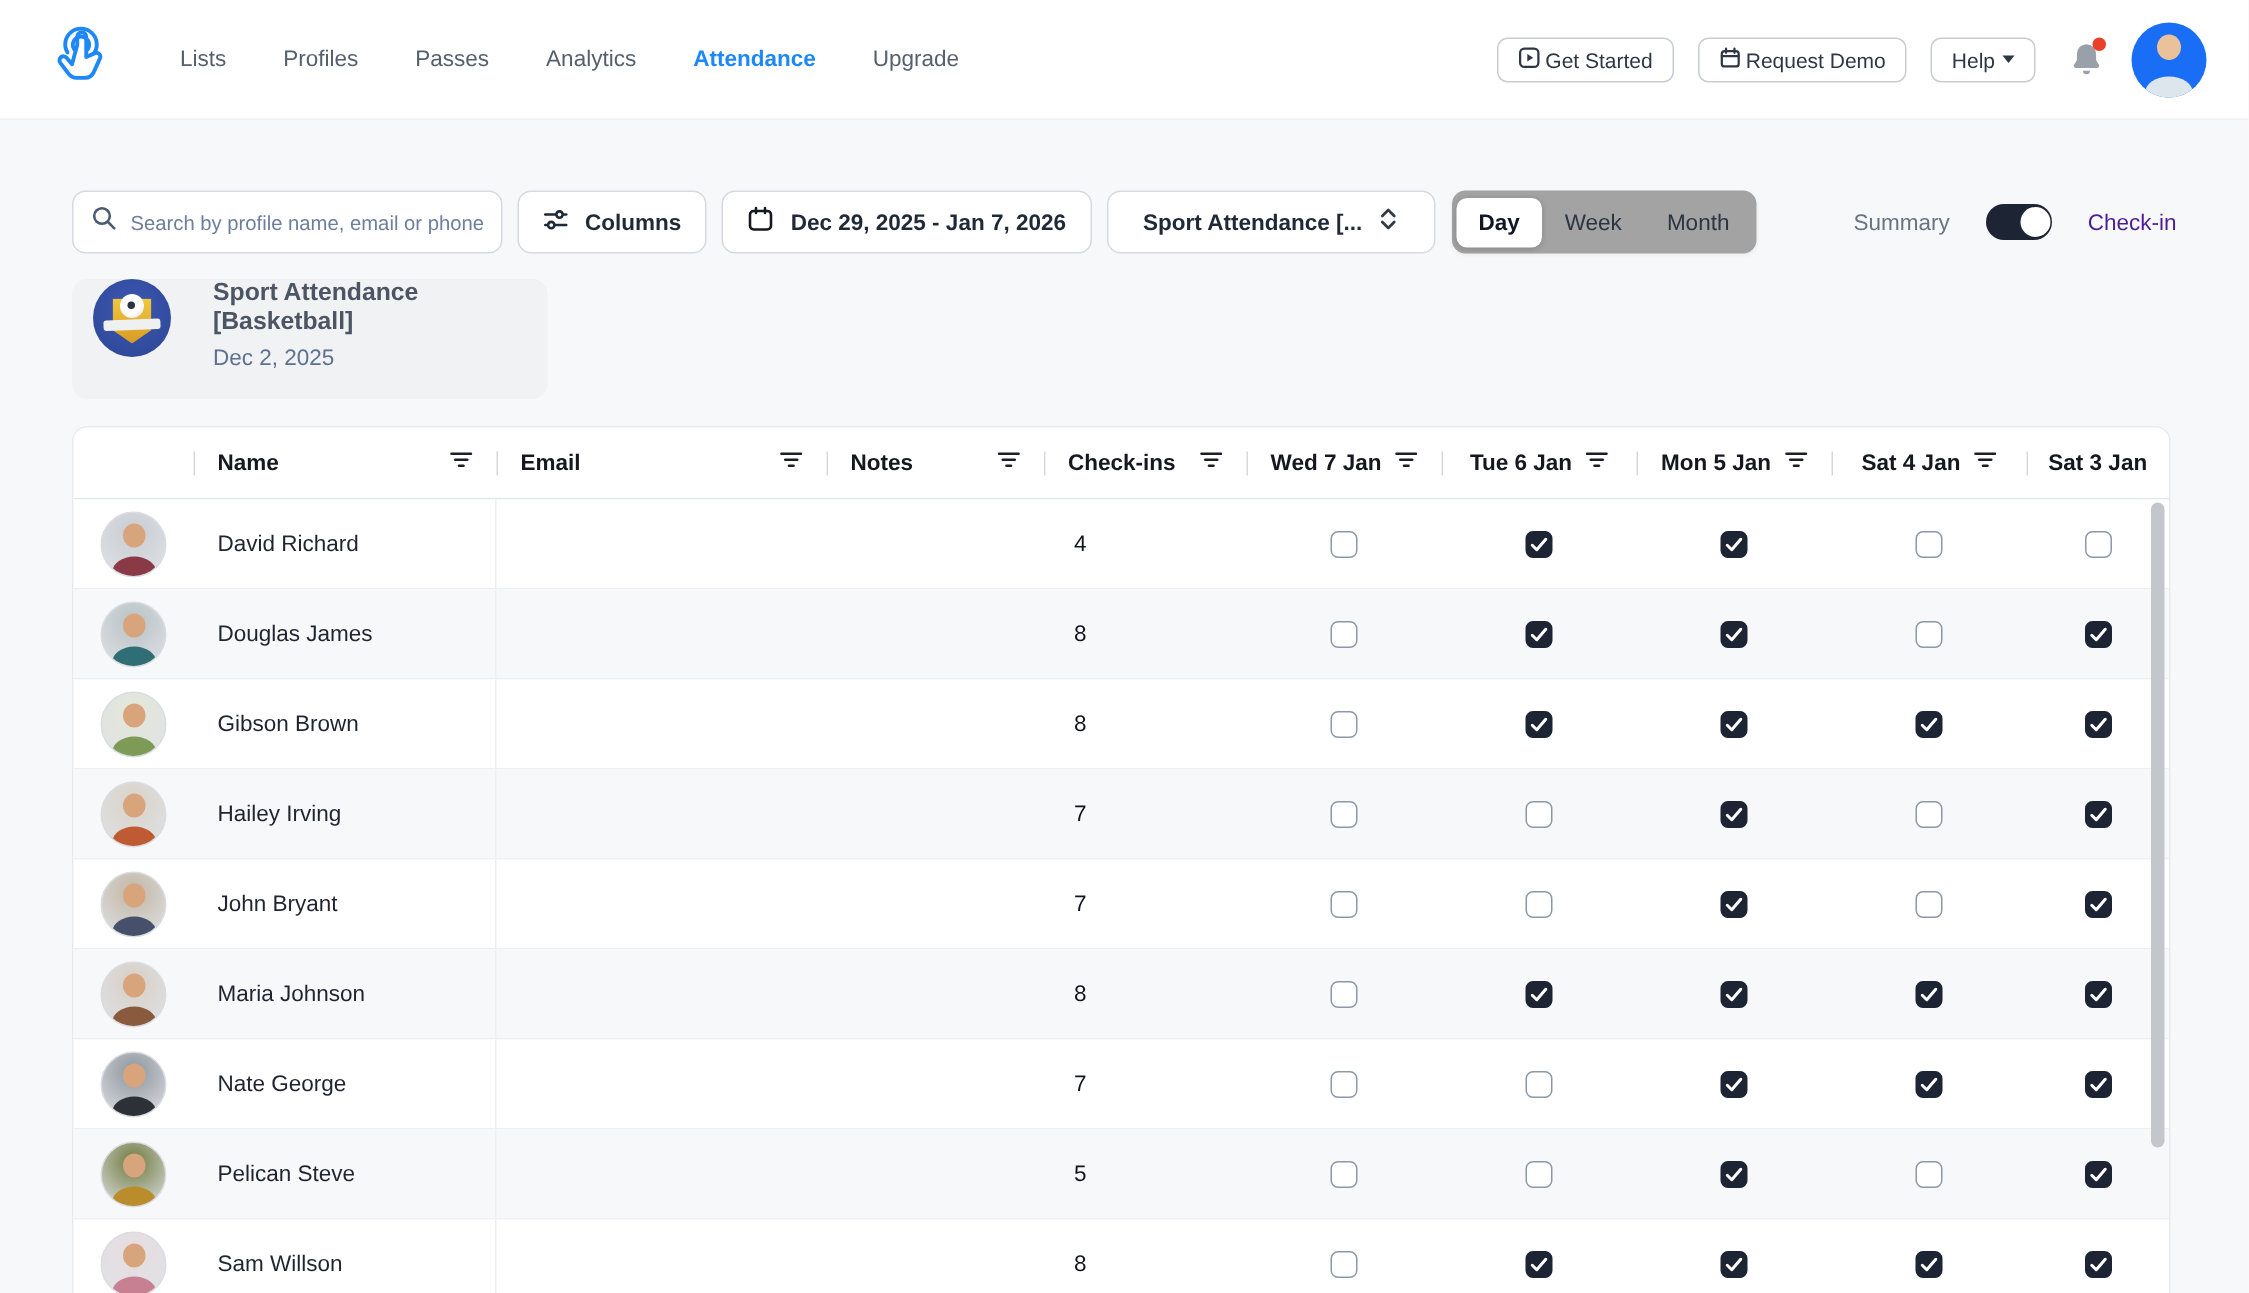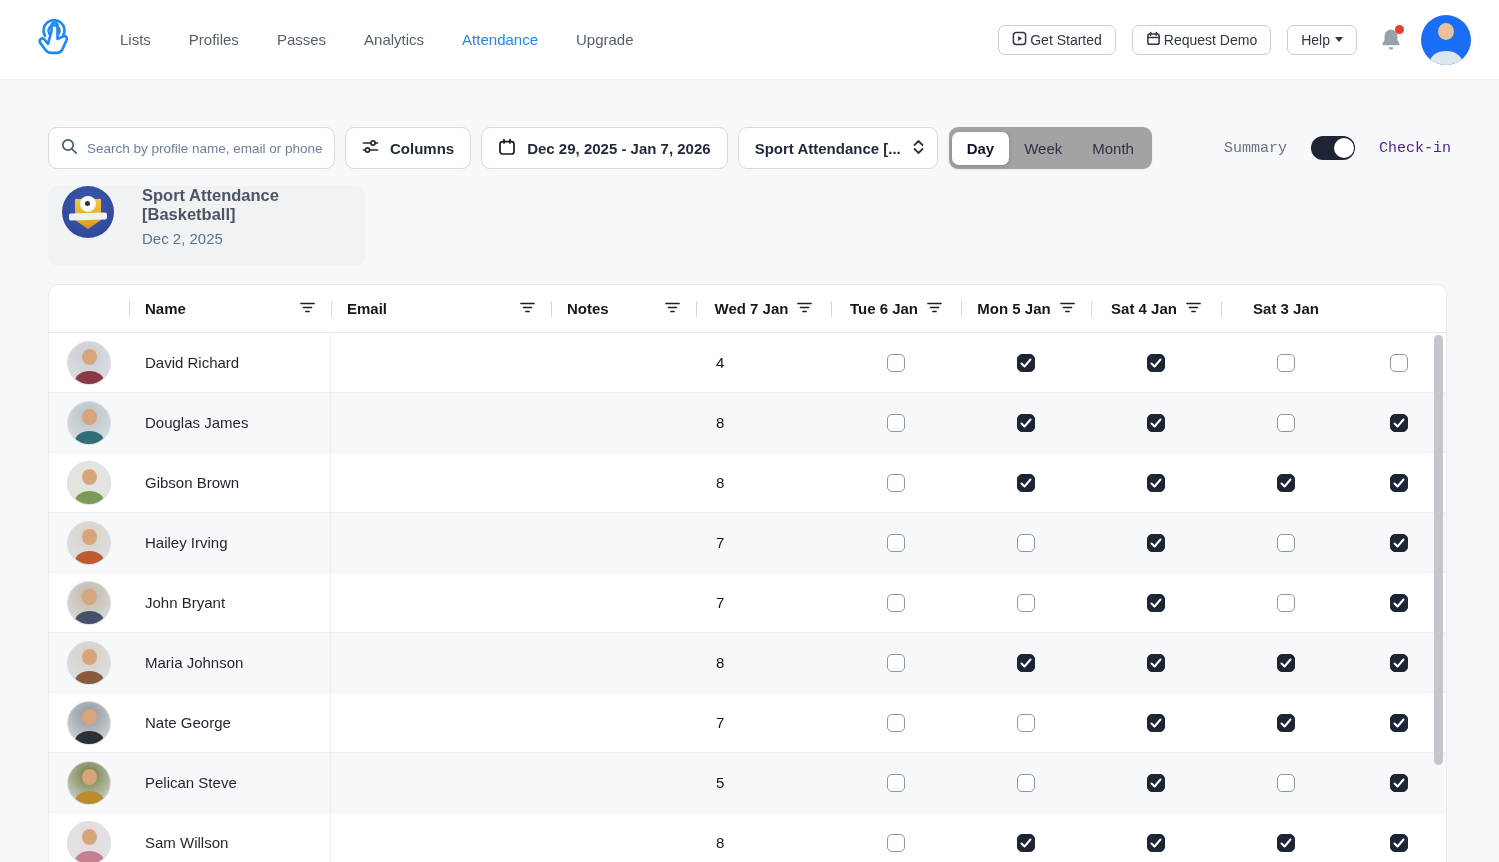--- a/index.html
+++ b/index.html
@@ -6,21 +6,21 @@
   html,body { width:1499px; height:862px; overflow:hidden;
     font-family:"Liberation Sans","DejaVu Sans",sans-serif;
     background:#f7f8fa; color:#1f2430; }
 
   
   .topbar { height:80px; background:#fff; border-bottom:1px solid #eef0f3;
     display:flex; align-items:center; padding:0 28px 0 28px; }
   .logo { width:54px; height:58px; display:flex; align-items:center; justify-content:center; margin-right:38px; }
   .nav { display:flex; align-items:center; gap:38px; }
   .nav-item { font-size:15px; color:#555f6d; text-decoration:none; cursor:pointer; }
-  .nav-item.active { color:#1e88f7; font-weight:400; }
+  .nav-item.active { color:#1e88f7; font-weight:700; }
   .topbar-right { margin-left:auto; display:flex; align-items:center; gap:16px; }
   .tb-btn { display:flex; align-items:center; gap:3px; height:30px; padding:0 13px;
     background:#fff; border:1px solid #c8cdd4; border-radius:7px;
     font-size:14px; color:#2f3745; cursor:pointer; white-space:nowrap; }
   .caret-down { width:0; height:0; border-left:4px solid transparent; border-right:4px solid transparent;
     border-top:5px solid #2f3745; margin-left:2px; }
   .bell-wrap { position:relative; width:28px; height:28px; margin-left:4px; cursor:pointer; }
   .bell-dot { position:absolute; top:-1px; right:1px; width:9px; height:9px; border-radius:50%; background:#e8402a; }
   .user-avatar { width:50px; height:50px; border-radius:50%; background:#1a6ef5; position:relative; overflow:hidden; cursor:pointer; }
   .user-avatar .uh { position:absolute; top:8px; left:17px; width:16px; height:17px; border-radius:50%; background:#e9c19b; }
@@ -35,21 +35,21 @@
     font-family:inherit; background:transparent; }
   .search-box input::placeholder { color:#6e7f9d; }
   .tool-btn { height:42px; background:#fff; border:1px solid #d5dae1; border-radius:9px;
     display:flex; align-items:center; gap:11px; padding:0 16px; cursor:pointer;
     font-size:15px; color:#1f2937; font-weight:600; white-space:nowrap; }
   .gap10 { margin-left:10px; }
   .seg-ctrl { margin-left:11px; background:#a3a3a3; border-radius:9px; padding:3px;
     display:flex; align-items:center; height:42px; box-shadow:0 1px 3px rgba(0,0,0,.06); }
   .seg { padding:8px 15px; font-size:15px; color:#2b3442; border-radius:7px; cursor:pointer; }
   .seg.active { background:#fff; font-weight:600; color:#101623; box-shadow:0 1px 4px rgba(0,0,0,.18); }
-  .mode-group { margin-left:auto; display:flex; align-items:center; gap:24px;font-family:Liberation Mono, monospace; }
+  .mode-group { margin-left:auto; display:flex; align-items:center; gap:24px; }
   .mode-label { font-size:15px; color:#6b7280; }
   .mode-label.on { color:#4c1d95; }
   .toggle { width:44px; height:24px; border-radius:12px; background:#1d2433; position:relative; cursor:pointer; }
   .toggle .knob { position:absolute; top:2px; left:23px; width:20px; height:20px; border-radius:50%; background:#fff; }
 
   
   .event-card { margin-top:17px; width:317px; height:80px; background:#f1f2f4; border-radius:10px;
     display:flex; align-items:flex-start; padding:0 14px; gap:28px; }
   .badge { width:52px; height:52px; border-radius:50%; position:relative; overflow:hidden;
     background:radial-gradient(circle at 50% 40%, #3c59b4, #2c4492); flex:0 0 auto; }
@@ -183,21 +183,21 @@
     <button class="tool-btn gap10">
       <span>
         <svg width="18" height="18" viewBox="0 0 18 18" fill="none" stroke="#15181f" stroke-width="1.7" stroke-linecap="round">
             <rect x="2" y="3.6" width="14" height="12.4" rx="2.5"></rect>
             <path d="M6 1.6v3.4M12 1.6v3.4"></path>
           </svg>
       </span>
       <span>Dec 29, 2025 - Jan 7, 2026</span>
     </button>
 
-    <button class="tool-btn gap10" style="width:200px; justify-content:flex-start;">
+    <button class="tool-btn gap10" style="width:219px; justify-content:center;">
       <span>Sport Attendance [...</span>
       <span>
         <svg width="13" height="16" viewBox="0 0 13 16" fill="none" stroke="#333a45" stroke-width="1.8" stroke-linecap="round" stroke-linejoin="round">
             <path d="M2.5 6 L6.5 2 L10.5 6"></path>
             <path d="M2.5 10 L6.5 14 L10.5 10"></path>
           </svg>
       </span>
     </button>
 
     <div class="seg-ctrl" id="segctrl">
@@ -247,20 +247,28 @@
             </svg></span>
         </div>
         <div class="th left">
           <span class="lbl">Notes</span>
           <span class="f-icon"><svg width="15" height="13" viewBox="0 0 15 13" fill="none" stroke="#1a1f27" stroke-width="1.7" stroke-linecap="round">
               <path d="M1 2.5h13"></path>
               <path d="M3.5 6.5h8"></path>
               <path d="M6 10.5h3"></path>
             </svg></span>
         </div>
+        <div class="th left">
+          <span class="lbl">Check-ins</span>
+          <span class="f-icon"><svg width="15" height="13" viewBox="0 0 15 13" fill="none" stroke="#1a1f27" stroke-width="1.7" stroke-linecap="round">
+              <path d="M1 2.5h13"></path>
+              <path d="M3.5 6.5h8"></path>
+              <path d="M6 10.5h3"></path>
+            </svg></span>
+        </div>
         <div class="th center">
           <span class="lbl">Wed 7 Jan</span>
           <span class="f-icon"><svg width="15" height="13" viewBox="0 0 15 13" fill="none" stroke="#1a1f27" stroke-width="1.7" stroke-linecap="round">
               <path d="M1 2.5h13"></path>
               <path d="M3.5 6.5h8"></path>
               <path d="M6 10.5h3"></path>
             </svg></span>
         </div>
         <div class="th center">
           <span class="lbl">Tue 6 Jan</span>

